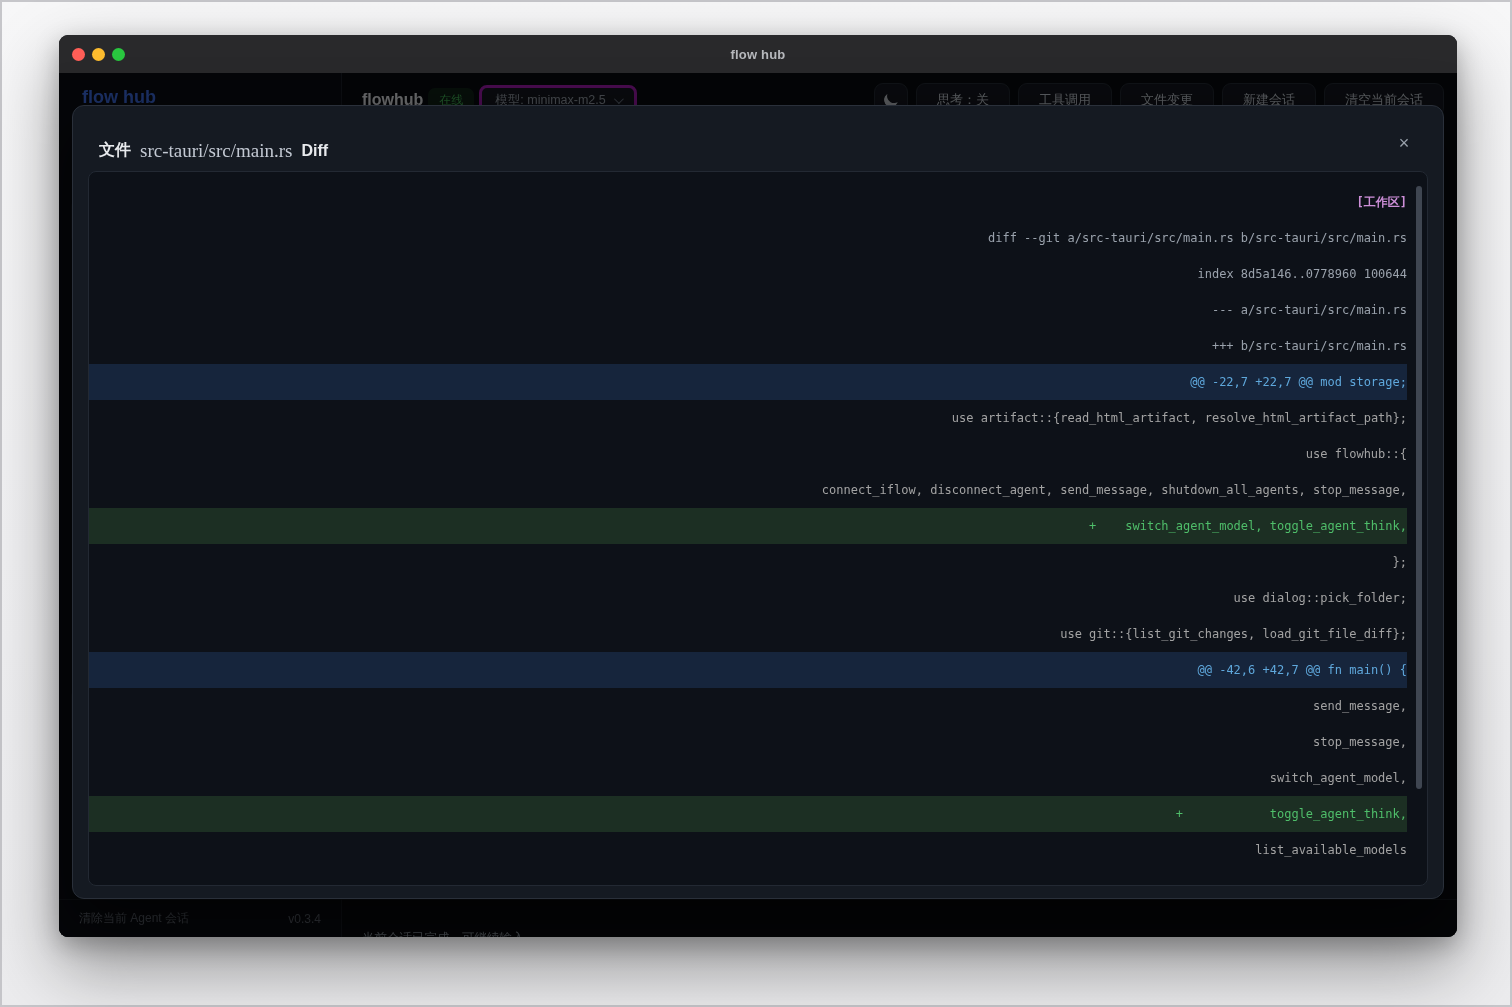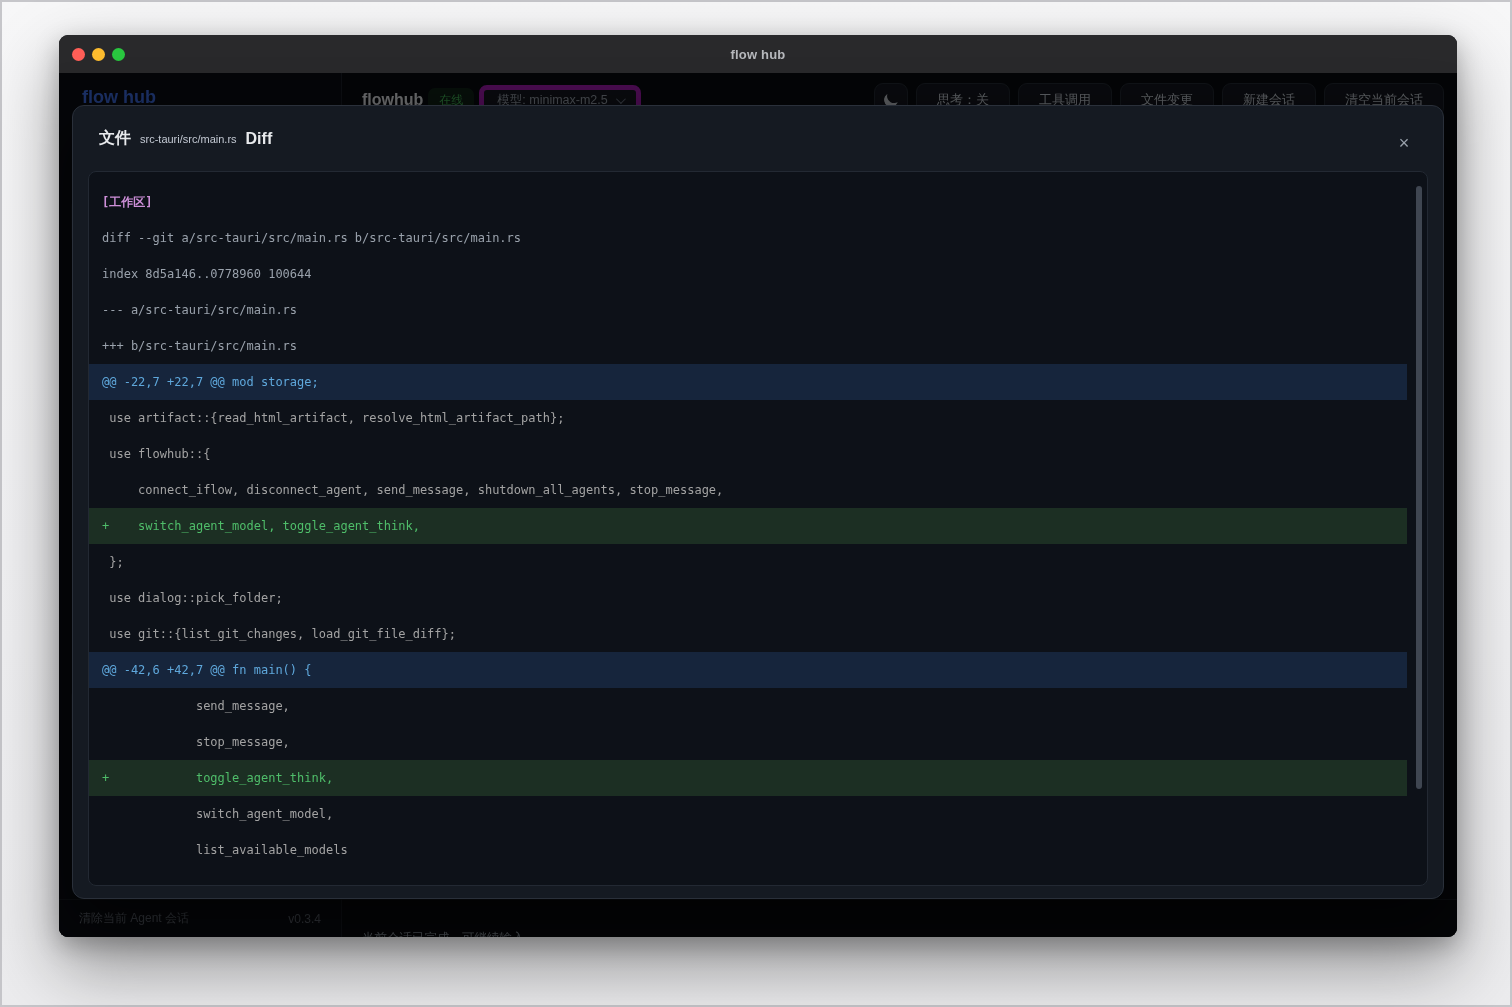--- a/index.html
+++ b/index.html
@@ -38,21 +38,21 @@
                     justify-content:space-between; padding:7px 20px; }
   .sidebar-footer .txt { font-size:12px; color:#6e7480; }
 
   
   .main-header { position:absolute; left:283px; right:0; top:0; height:54px;
                  display:flex; align-items:center; padding:0 13px 0 20px; gap:5px; }
   .brand { font-size:16px; font-weight:700; color:#e8eaee; }
   .badge-online { font-size:12px; color:#43b656; background:rgba(67,182,86,.13);
                   border-radius:7px; padding:4px 11px; }
   .model-pill { height:30px; display:flex; align-items:center; gap:8px; padding:0 13px;
-                background:#141820; border:5px solid #a21caf; border-radius:8px;
+                background:#141820; border:3px solid #a21caf; border-radius:8px;
                 font-size:12.5px; color:#9aa1ab; }
   .chev { width:7px; height:7px; border-right:1.5px solid #6b7280; border-bottom:1.5px solid #6b7280;
           transform:rotate(45deg) translateY(-2px); }
   .hdr-right { margin-left:auto; display:flex; gap:8px; }
   .hbtn { height:34px; display:flex; align-items:center; justify-content:center;
           padding:0 20px; background:#14181f; border:1px solid #252a33; border-radius:9px;
           font-size:13px; color:#c6ccd4; white-space:nowrap; }
   .hbtn.icon-only { width:34px; padding:0; }
   .moon { width:14px; height:14px; border-radius:50%;
           box-shadow:inset 4px -3px 0 0 #c6cad1; transform:rotate(-15deg); }
@@ -62,30 +62,30 @@
                  border-top:1px solid #1a1e25; display:flex; align-items:center; padding:0 20px; }
   .main-footer .txt { font-size:12.5px; color:#99a2ad;margin-top:40px; }
 
   
   .dim { position:absolute; inset:0; background:rgba(0,0,0,.55); z-index:5; }
 
   
   .modal { position:absolute; left:13px; top:32px; width:1372px; height:794px; z-index:10;
            background:#151a22; border:1px solid #2a303a; border-radius:12px;
            box-shadow:0 24px 60px rgba(0,0,0,.6); }
-  .modal-header { height:65px; display:flex; align-items:center; gap:9px; padding:0 26px; }
+  .modal-header { height:65px; display:flex; align-items:center; gap:9px; padding:0 26px;margin-top:12px; }
   .mh-strong { font-size:16px; font-weight:700; color:#e8eaed; }
-  .mh-path { font-family:Liberation Sans, sans-serif; font-size:11px; color:#c3c9d3; }
+  .mh-path { font-family:Liberation Serif, serif; font-size:19px; color:#c3c9d3; }
   .modal-close { position:absolute; right:26px; top:24px; width:26px; height:26px;
                  display:flex; align-items:center; justify-content:center;
                  font-size:18px; color:#99a1ab; cursor:default; }
 
   .diff-panel { position:absolute; left:15px; right:15px; top:65px; bottom:12px;
                 background:#0d1118; border:1px solid #232933; border-radius:8px;
-                overflow:hidden; }
+                overflow:hidden;text-align:right; }
   .diff-body { padding:12px 20px 0 0; }
   .diff-row { height:36px; line-height:36px; padding-left:13px; white-space:pre;
               font-family:"DejaVu Sans Mono", monospace; font-size:12px; }
   .diff-row.workspace { color:#cd8fd8; font-weight:700; }
   .diff-row.meta      { color:#9aa2ac; }
   .diff-row.hunk      { color:#5fa8dc; background:#16253c; }
   .diff-row.context   { color:#a3a3a3; }
   .diff-row.del       { color:#e5625c; background:#3b2327; }
   .diff-row.add       { color:#4fbe6a; background:#1c2f23; }
 
@@ -164,22 +164,22 @@
               <div class="diff-row context"> use artifact::{read_html_artifact, resolve_html_artifact_path};</div>
               <div class="diff-row context"> use flowhub::{</div>
               <div class="diff-row context">     connect_iflow, disconnect_agent, send_message, shutdown_all_agents, stop_message,</div>
               <div class="diff-row add">+    switch_agent_model, toggle_agent_think,</div>
               <div class="diff-row context"> };</div>
               <div class="diff-row context"> use dialog::pick_folder;</div>
               <div class="diff-row context"> use git::{list_git_changes, load_git_file_diff};</div>
               <div class="diff-row hunk">@@ -42,6 +42,7 @@ fn main() {</div>
               <div class="diff-row context">             send_message,</div>
               <div class="diff-row context">             stop_message,</div>
+              <div class="diff-row context">             switch_agent_model,</div>
               <div class="diff-row add">+            toggle_agent_think,</div>
-              <div class="diff-row context">             switch_agent_model,</div>
               <div class="diff-row context">             list_available_models</div>
             </div>
           <div class="scroll-track">
             <div class="scroll-thumb"></div>
           </div>
         </div>
       </div>
 
     </div>
   </div>

